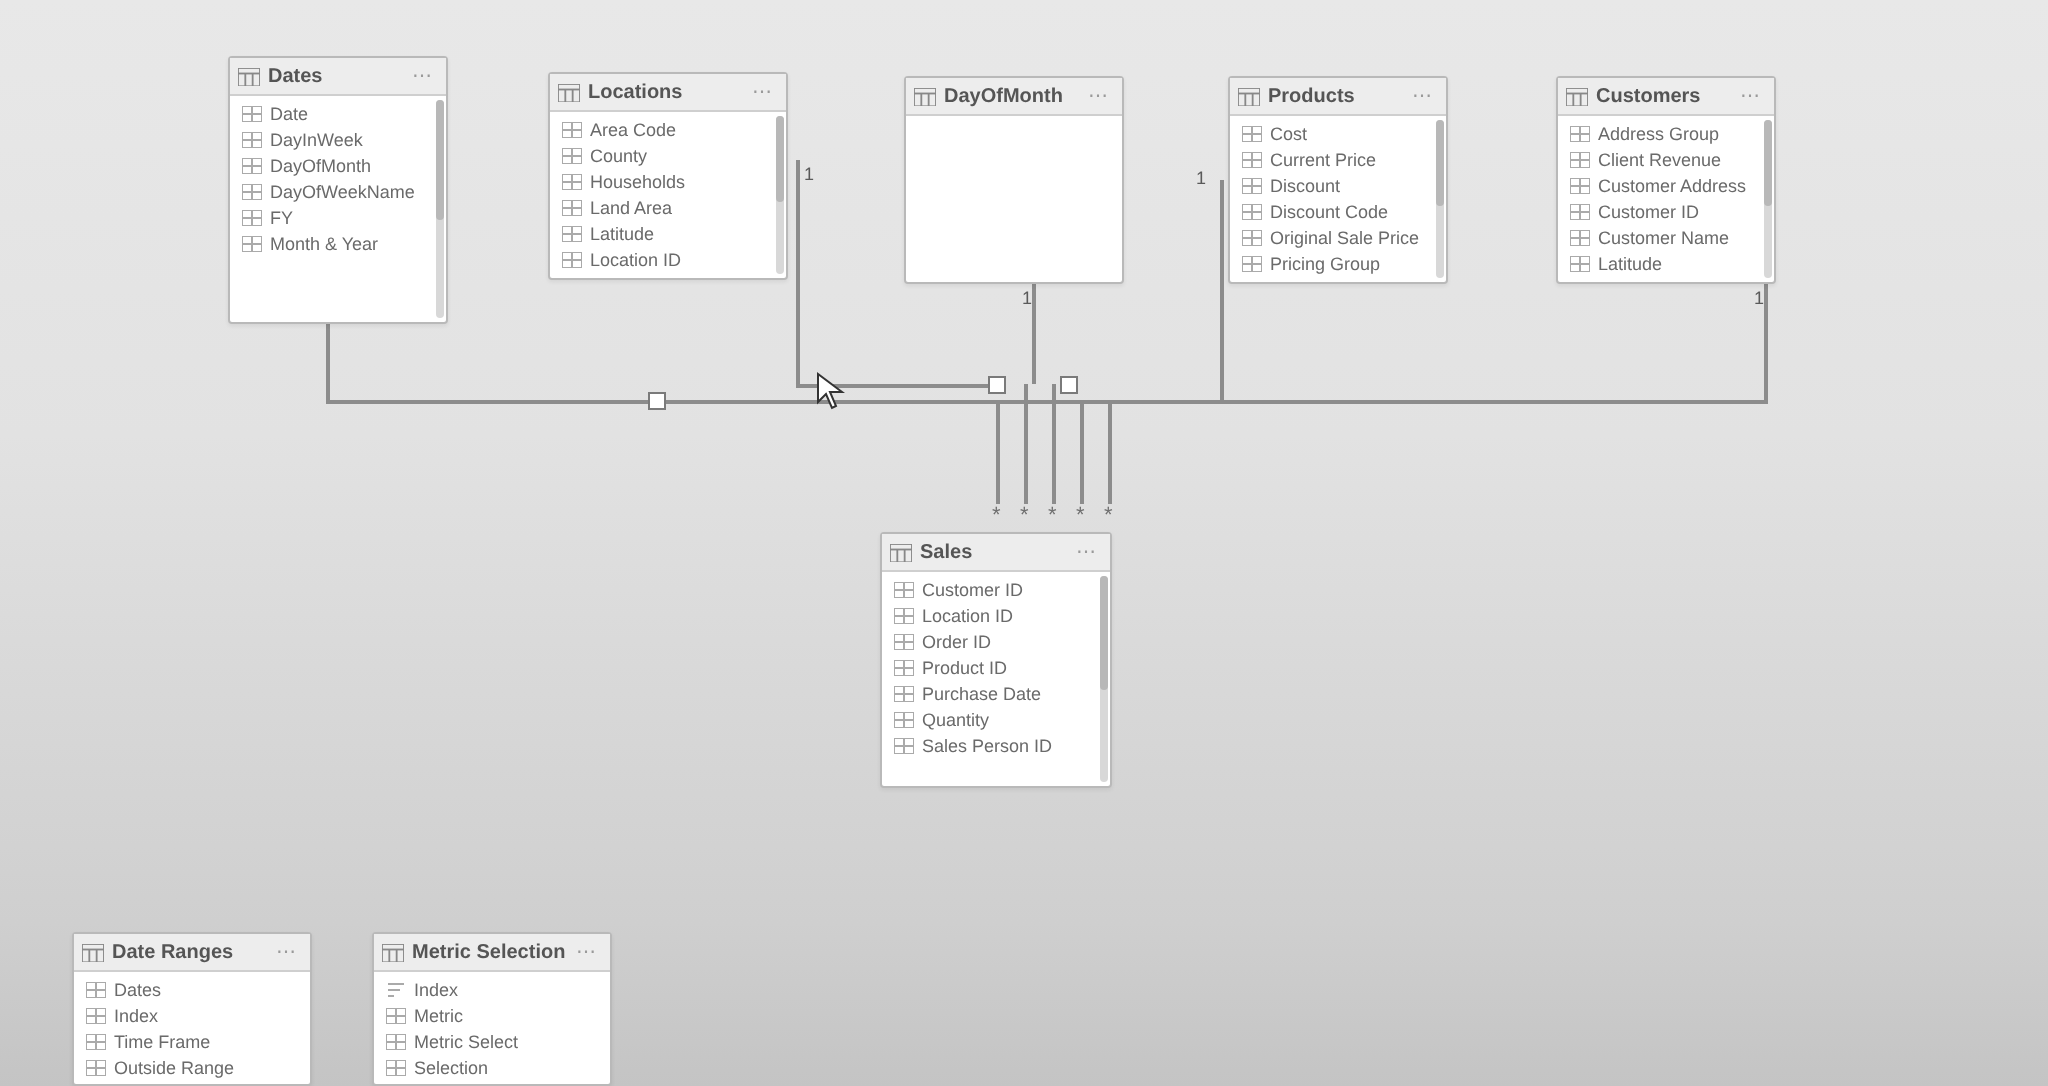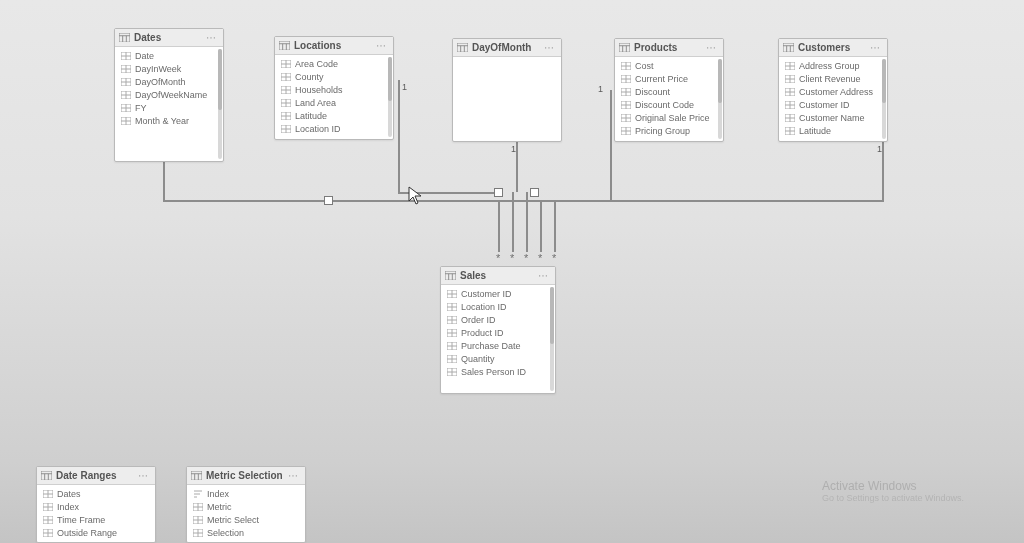--- a/index.html
+++ b/index.html
@@ -592,18 +592,14 @@
         </div>
     </div>
   </div>
 
   <div class="cursor" style="left:408px; top:186px;">
     <svg width="16" height="20" viewBox="0 0 16 20">
         <path d="M1 1 L1 15 L5 11 L8 18 L10 17 L7 10 L13 10 Z" fill="#fff" stroke="#333" stroke-width="1"></path>
       </svg>
   </div>
 
-  <div class="watermark">
-    <div>Activate Windows</div>
-    <div class="sub">Go to Settings to activate Windows.</div>
-  </div>
 
 </div>
 
 </body></html>

